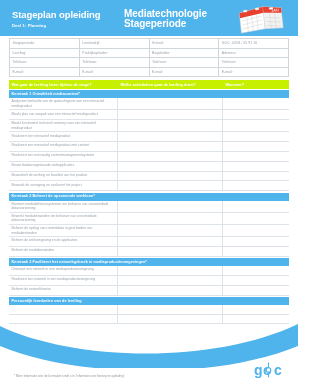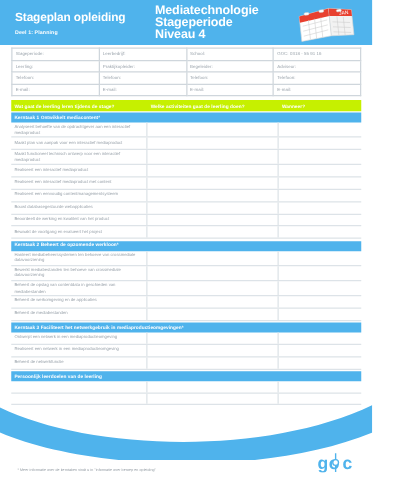--- a/index.html
+++ b/index.html
@@ -147,21 +147,20 @@
 <div class="page">
 
   <div class="header">
     <div class="hdr-left">
       <div class="hdr-title">Stageplan opleiding</div>
       <div class="hdr-sub">Deel 1: Planning</div>
     </div>
     <div class="hdr-mid">
       <div>Mediatechnologie</div>
       <div>Stageperiode</div>
-      <div>Niveau 4</div>
     </div>
     <div class="hdr-icon">
       <svg width="54" height="32" viewBox="0 0 54 32">
         <g transform="rotate(-6 27 16)">
           <polygon points="6,9 30,5 30,27 6,29" fill="#ffffff" stroke="#d8d8d8" stroke-width="0.5"></polygon>
           <polygon points="6,9 30,5 30,11 6,14" fill="#e8402f"></polygon>
           <polygon points="30,5 48,8 48,28 30,27" fill="#f2f2f2" stroke="#d8d8d8" stroke-width="0.5"></polygon>
           <polygon points="30,5 48,8 48,13 30,11" fill="#e8402f"></polygon>
           <text x="38" y="11" font-size="4" fill="#ffffff" font-family="Liberation Sans, sans-serif">JAN</text>
           <g stroke="#c9c9c9" stroke-width="0.4">

